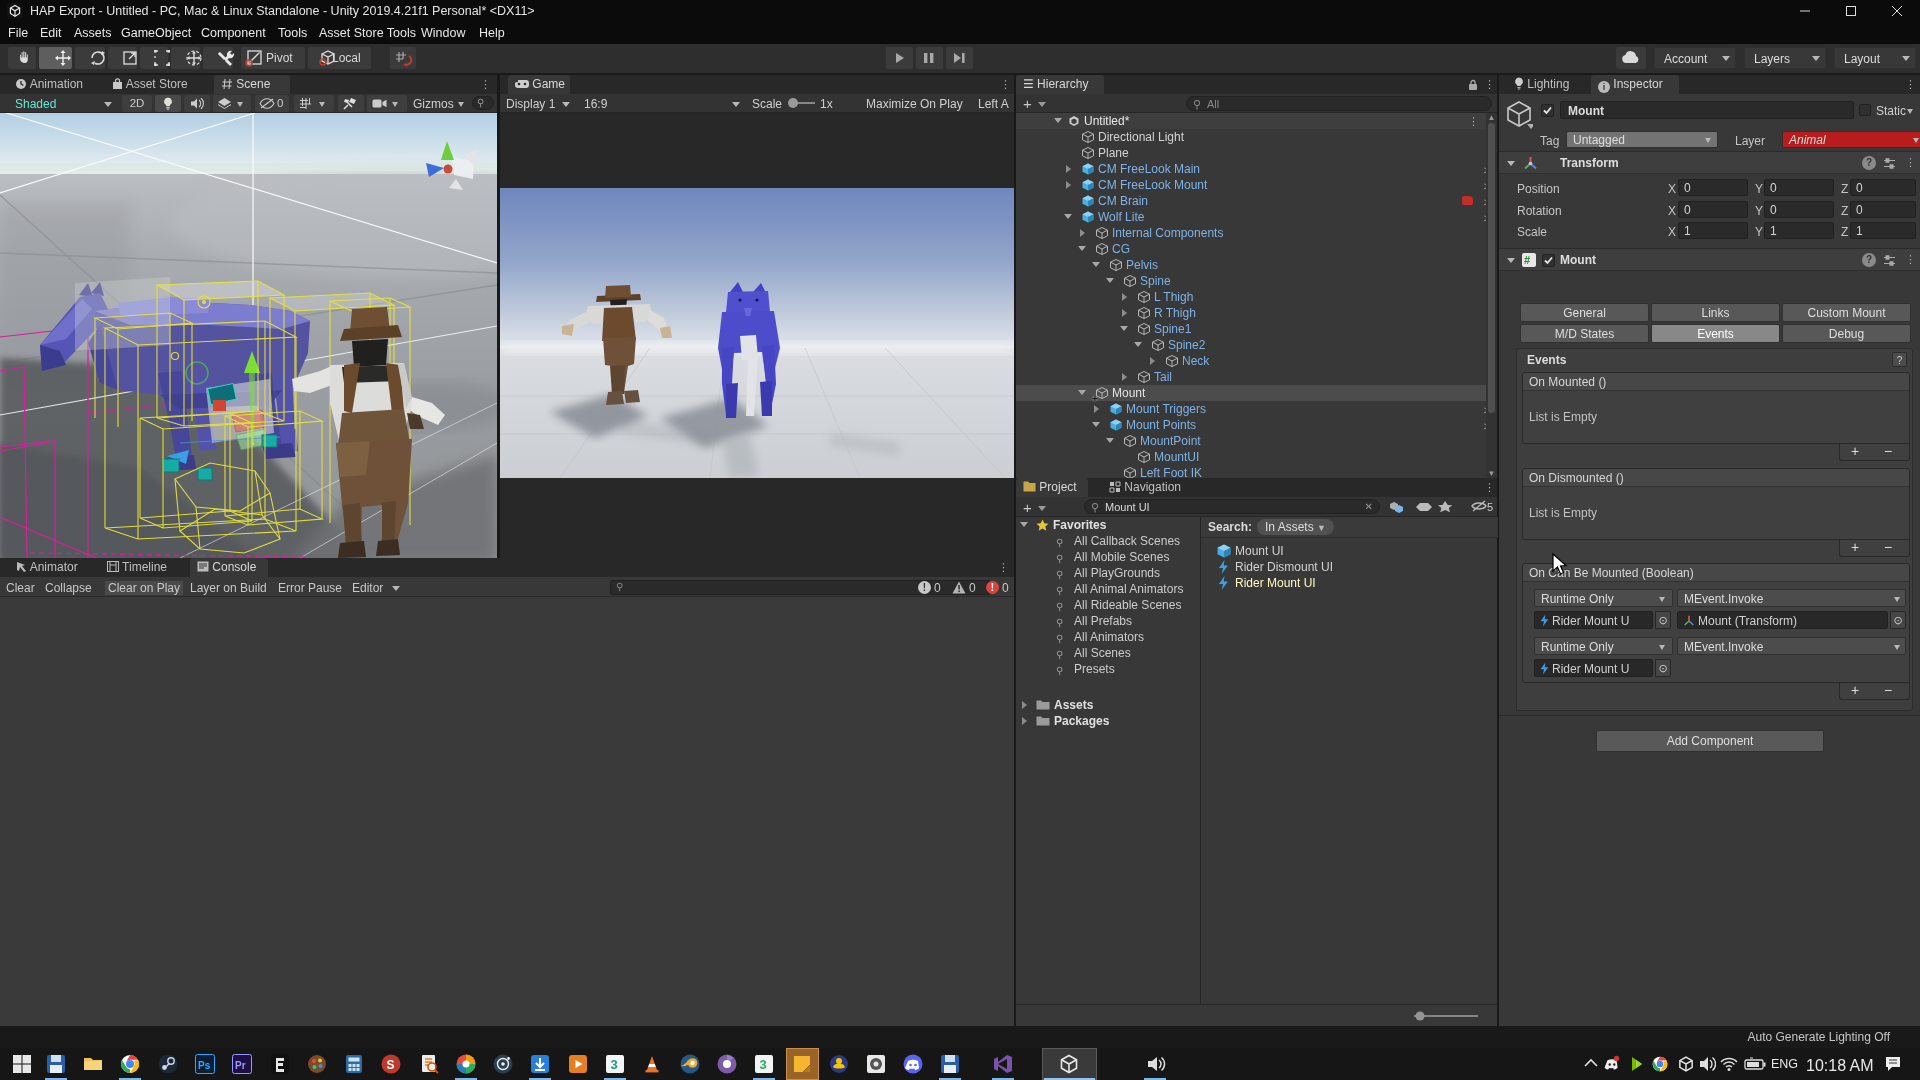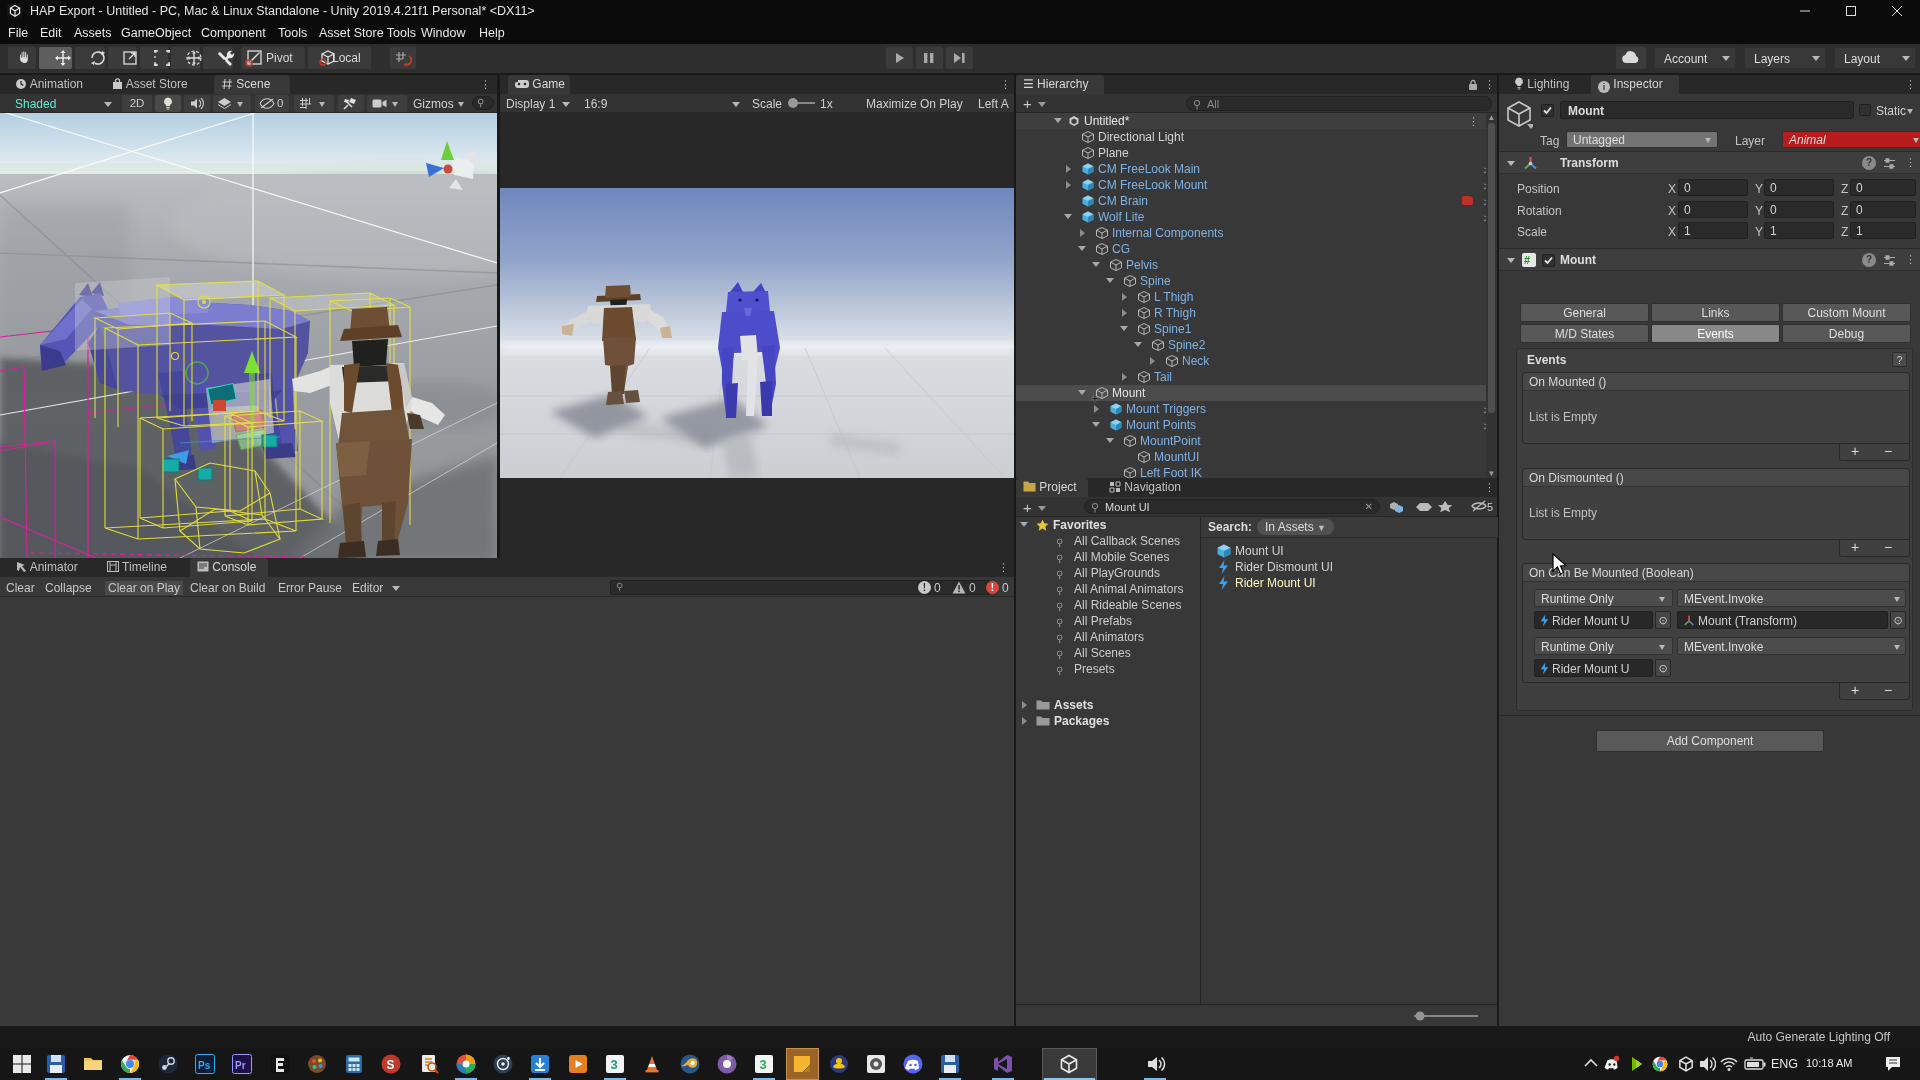--- a/index.html
+++ b/index.html
@@ -478,21 +478,21 @@
  <div class="tab active" style="left:190px;width:78px"><svg width="12" height="11" viewBox="0 0 12 11" style="vertical-align:-1px">
         <rect x="0.5" y="0.5" width="11" height="10" fill="#bbb"></rect>
         <path d="M2 3h8M2 5h8M2 7h5" stroke="#383838"></path>
       </svg> Console</div>
  <div class="dots3" style="left:998px;top:3px">⋮</div>
 </div>
 <div class="abs" style="left:0;top:577px;width:1014px;height:20px;background:#383838;border-bottom:1px solid #2a2a2a;" id="consolebar">
  <div class="t" style="left:6px;top:4px">Clear</div>
  <div class="t" style="left:45px;top:4px">Collapse</div>
  <div class="t" style="left:105px;top:4px;background:#4a4a4a;padding:0 3px;">Clear on Play</div>
- <div class="t" style="left:190px;top:4px">Clear on Build</div>
+ <div class="t" style="left:190px;top:4px">Layer on Build</div>
  <div class="t" style="left:278px;top:4px">Error Pause</div>
  <div class="t" style="left:352px;top:4px">Editor</div>
  <div class="caret" style="left:392px;top:9px"></div>
  <div class="field" style="left:610px;top:3px;width:380px;height:15px;">
       <span style="position:absolute;left:5px;top:0px;color:#8a8a8a;font-size:10px">⚲</span>
     </div>
  <span class="abs" style="left:918px;top:4px;width:13px;height:13px;border-radius:7px;background:#c8c8c8;color:#333;font-size:10px;font-weight:bold;text-align:center;line-height:13px;">!</span>
     <span class="abs t" style="left:934px;top:4px">0</span>
  <svg class="abs" style="left:952px;top:4px" width="14" height="13" viewBox="0 0 14 13">
       <path d="M7 0.5 13.5 12.5H0.5Z" fill="#b5b5b5"></path>
@@ -1254,18 +1254,18 @@
       <path d="M1 6a11 11 0 0 1 16 0M3.5 8.5a7.5 7.5 0 0 1 11 0M6 11a4 4 0 0 1 6 0" stroke="#ddd" stroke-width="1.5" fill="none"></path>
       <circle cx="9" cy="13.5" r="1.5" fill="#ddd"></circle>
     </svg>
  <svg class="abs" style="left:1744px;top:9px" width="22" height="14" viewBox="0 0 22 14">
       <rect x="1" y="3" width="18" height="9" rx="1.5" fill="none" stroke="#ddd" stroke-width="1.3"></rect>
       <rect x="19.5" y="5.5" width="2" height="4" fill="#ddd"></rect>
       <rect x="3" y="5" width="12" height="5" fill="#ddd"></rect>
       <path d="M6 1l3 0" stroke="#ddd"></path>
     </svg>
  <div class="t" style="left:1771px;top:9px;color:#e8e8e8;font-size:12.5px;">ENG</div>
- <div class="t" style="left:1806px;top:9px;color:#e8e8e8;font-size:11px;">10:18 AM</div>
+ <div class="t" style="left:1806px;top:9px;color:#e8e8e8;font-size:16px;">10:18 AM</div>
  <svg class="abs" style="left:1884px;top:7px" width="20" height="18" viewBox="0 0 20 18">
       <path d="M2 2h14v10H8l-4 4v-4H2Z" fill="#eee"></path>
       <path d="M5 5h8M5 8h8" stroke="#333"></path>
     </svg>
 </div>
 
 </body></html>

